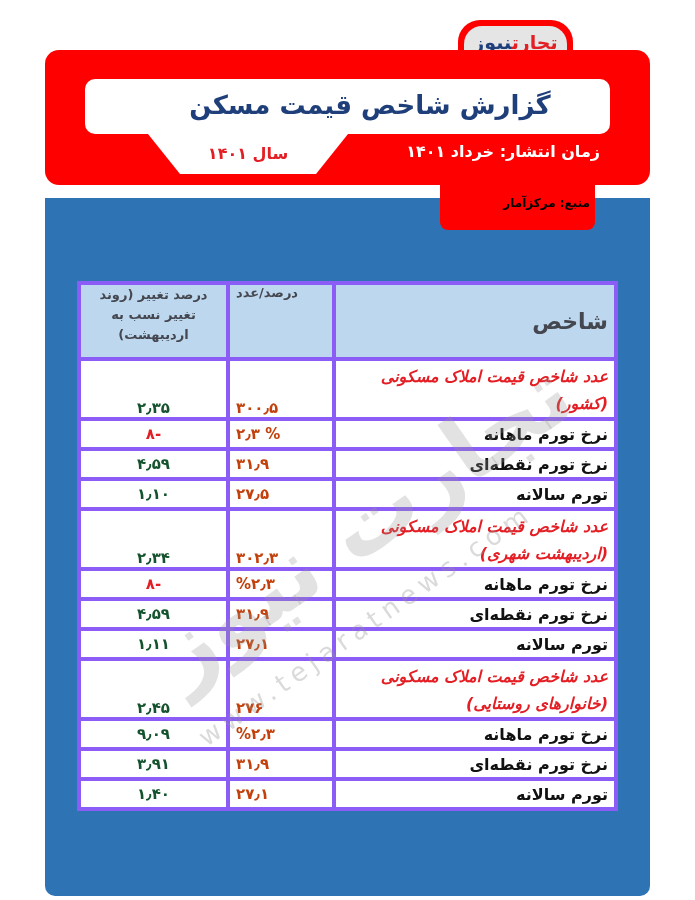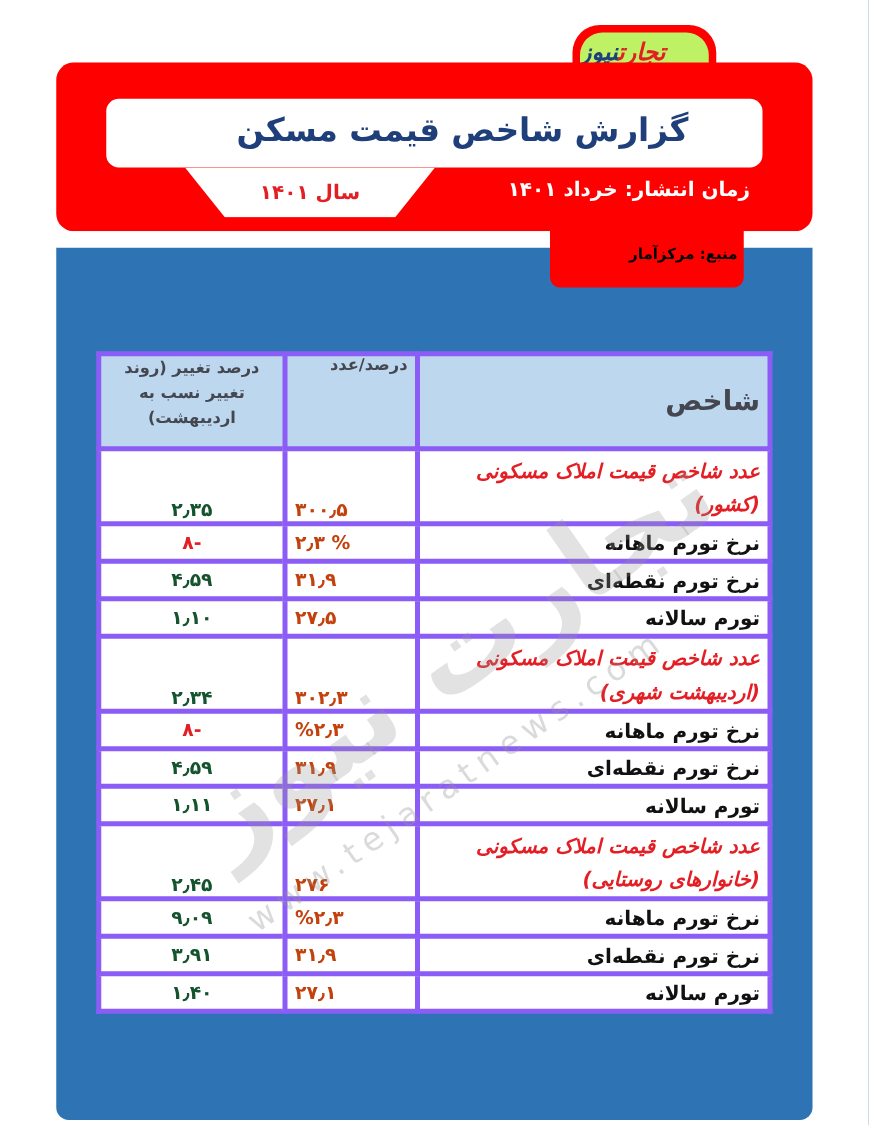--- a/index.html
+++ b/index.html
@@ -1,37 +1,37 @@
 <!DOCTYPE html>
 <html><head>
 <meta charset="utf-8">
 <style>
   html,body{margin:0;padding:0;}
   body{width:695px;height:900px;background:#ffffff;position:relative;overflow:hidden;font-family:"DejaVu Sans",sans-serif;}
   .logo-tab{position:absolute;left:458px;top:20px;width:115px;height:48px;background:#ff0000;border-radius:22px 22px 0 0;}
-  .logo-inner{position:absolute;left:6px;top:6px;right:6px;bottom:0;background:#bef264;border-radius:18px 18px 0 0;text-align:left;font-style:italic;}
+  .logo-inner{position:absolute;left:6px;top:6px;right:6px;bottom:0;background:#e5e5e5;border-radius:18px 18px 0 0;text-align:center;}
   .logo-text{display:block;font-weight:bold;font-size:19px;line-height:24px;margin-top:4px;direction:rtl;}
   .logo-text .a{color:#e31e24;}
   .logo-text .b{color:#1f3f7a;}
   .logo-url{display:block;font-size:7px;color:#555;letter-spacing:0.3px;font-family:"DejaVu Sans Mono",monospace;}
   .red-panel{position:absolute;left:45px;top:50px;width:605px;height:135px;background:#ff0000;border-radius:14px;}
   .red-tab{position:absolute;left:440px;top:180px;width:155px;height:50px;background:#ff0000;border-radius:0 0 8px 8px;z-index:3;}
   .title-box{position:absolute;left:85px;top:79px;width:525px;height:55px;background:#ffffff;border-radius:10px;z-index:2;}
   .title{position:absolute;left:0;right:0;top:0;line-height:52px;text-align:center;color:#1f3f7a;font-size:26px;font-weight:bold;direction:rtl;padding-left:45px;}
   .year-trap{position:absolute;left:148px;top:134px;width:200px;height:40px;background:#ffffff;clip-path:polygon(0 0,100% 0,84% 100%,16% 100%);z-index:2;}
   .year{position:absolute;left:148px;top:134px;width:200px;line-height:40px;text-align:center;color:#e31e24;font-size:16px;font-weight:bold;direction:rtl;z-index:3;}
   .pub-date{position:absolute;left:390px;top:138px;width:210px;text-align:right;color:#ffffff;font-size:16px;font-weight:bold;direction:rtl;z-index:3;line-height:28px;}
   .source{position:absolute;left:440px;top:190px;width:150px;text-align:right;color:#000;font-size:12px;font-weight:bold;direction:rtl;z-index:4;line-height:26px;}
   .white-strip{position:absolute;left:45px;top:185px;width:605px;height:13px;background:#ffffff;z-index:1;}
   .blue-panel{position:absolute;left:45px;top:198px;width:605px;height:698px;background:#2e74b5;border-radius:0 0 10px 10px;}
   table.data{position:absolute;left:77px;top:281px;width:541px;border-collapse:collapse;z-index:2;direction:rtl;}
   table.data td, table.data th{border:4px solid #8b5cf6;background:#ffffff;padding:0 6px;font-weight:bold;}
   table.data thead th{background:#bdd7ee;color:#44474f;vertical-align:top;height:72px;}
   th.col-name{width:266px;font-size:22px;text-align:right;vertical-align:middle !important;padding-right:14px;}
-  th.col-val{width:90px;font-size:13px;text-align:right;padding-top:6px;}
+  th.col-val{width:90px;font-size:13px;text-align:left;padding-top:6px;}
   th.col-chg{font-size:13px;text-align:center;padding-top:2px;line-height:20px;}
   td.name{text-align:right;font-size:16px;color:#111;padding-right:18px;height:26px;}
   td.name.group{color:#e31e24;line-height:27px;padding-top:2px;font-style:italic;}
   td.val{text-align:left;font-size:15px;color:#c2410c;vertical-align:bottom;padding-bottom:3px;}
   td.chg{text-align:center;font-size:15px;vertical-align:bottom;padding-bottom:3px;}
   tr.single td.val, tr.single td.chg{vertical-align:middle;padding-bottom:0;}
   .pos{color:#14532d;}
   .neg{color:#e31e24;}
   .watermark{position:absolute;left:120px;top:470px;font-size:90px;font-weight:bold;color:rgba(150,150,150,0.28);transform:rotate(-35deg);z-index:3;pointer-events:none;direction:rtl;white-space:nowrap;}
   .watermark-url{position:absolute;left:165px;top:610px;font-size:26px;color:rgba(150,150,150,0.35);transform:rotate(-35deg);z-index:3;pointer-events:none;letter-spacing:6px;white-space:nowrap;}

